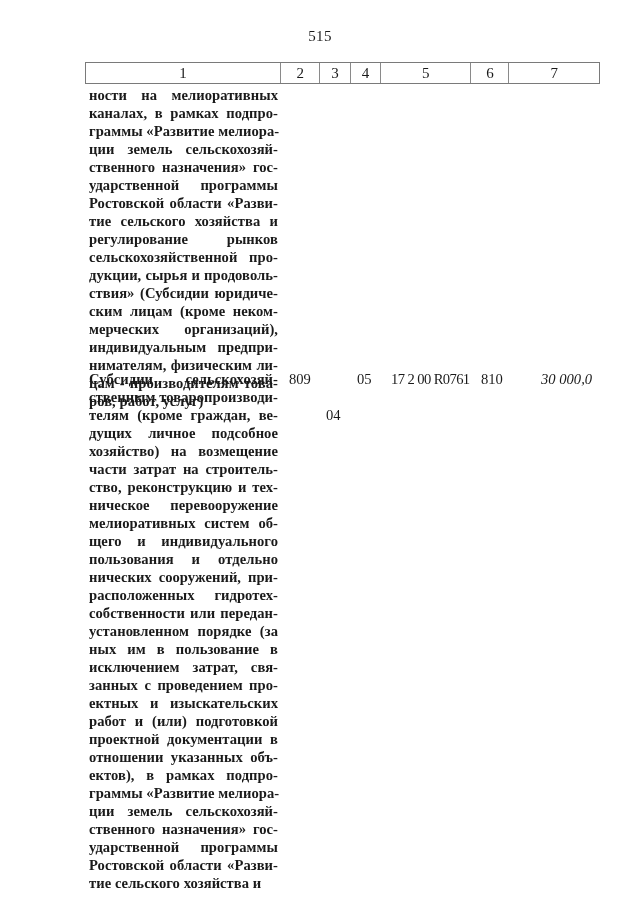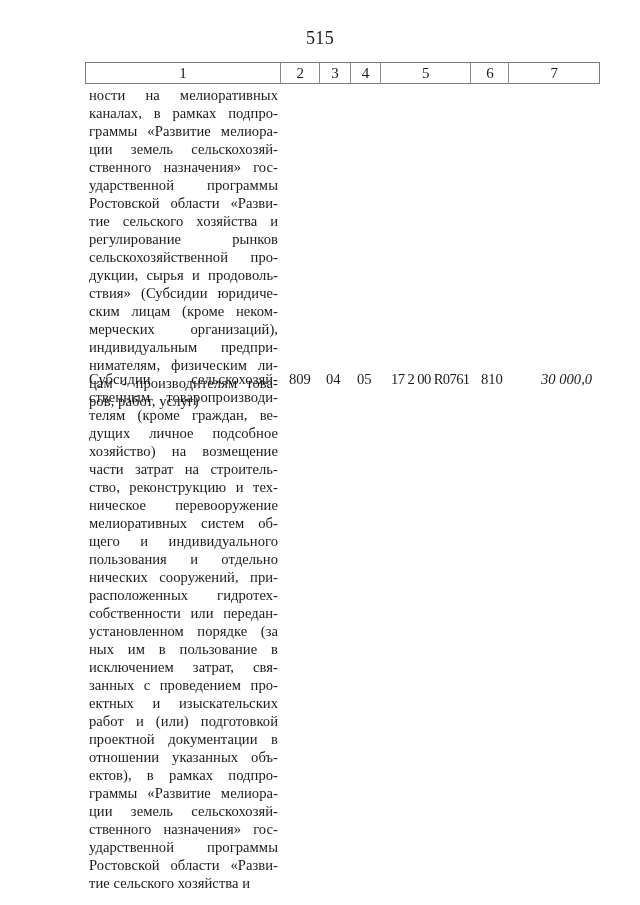--- a/index.html
+++ b/index.html
@@ -14,21 +14,21 @@
       overflow: hidden;
       font-family: "Liberation Serif", "DejaVu Serif", serif;
       color: #1a1a1a;
     }
     .page-number {
       position: absolute;
       top: 28px;
       left: 0;
       width: 640px;
       text-align: center;
-      font-size: 18px;
+      font-size: 15px;
       letter-spacing: 0.3px;
     }
     .header-row {
       position: absolute;
       top: 62px;
       left: 85px;
       height: 22px;
       width: 515px;
       border: 1px solid #7a7a7a;
       box-sizing: border-box;
@@ -59,20 +59,21 @@
       text-align: justify;
       text-align-last: left;
       hyphens: manual;
       letter-spacing: 0.05px;
     }
     .desc-block .ln {
       display: block;
       text-align: justify;
       text-align-last: justify;
       white-space: nowrap;
+      font-weight: bold;
     }
     .desc-block .ln.last {
       text-align-last: left;
     }
     #block1 { top: 86px; }
     #block2 { top: 370px; }
 
     .row-values {
       position: absolute;
       top: 370px;
@@ -150,18 +151,18 @@
     <span class="ln">граммы «Развитие мелиора-</span>
     <span class="ln">ции земель сельскохозяй-</span>
     <span class="ln">ственного назначения» гос-</span>
     <span class="ln">ударственной программы</span>
     <span class="ln">Ростовской области «Разви-</span>
     <span class="ln last">тие сельского хозяйства и</span>
   </div>
 
 <div class="row-values">
   <span class="val" style="left:8px;text-align:right;">809</span>
-  <span class="val" style="left:45px;">04</span>
+  <span class="val" style="left:45px;margin-top:36px;">04</span>
   <span class="val" style="left:76px;">05</span>
   <span class="val" style="left:110px; letter-spacing:-0.6px;">17 2 00 R0761</span>
   <span class="val" style="left:200px;">810</span>
   <span class="val" style="left:260px;font-style:italic;">30 000,0</span>
 </div>
 
 </body></html>

